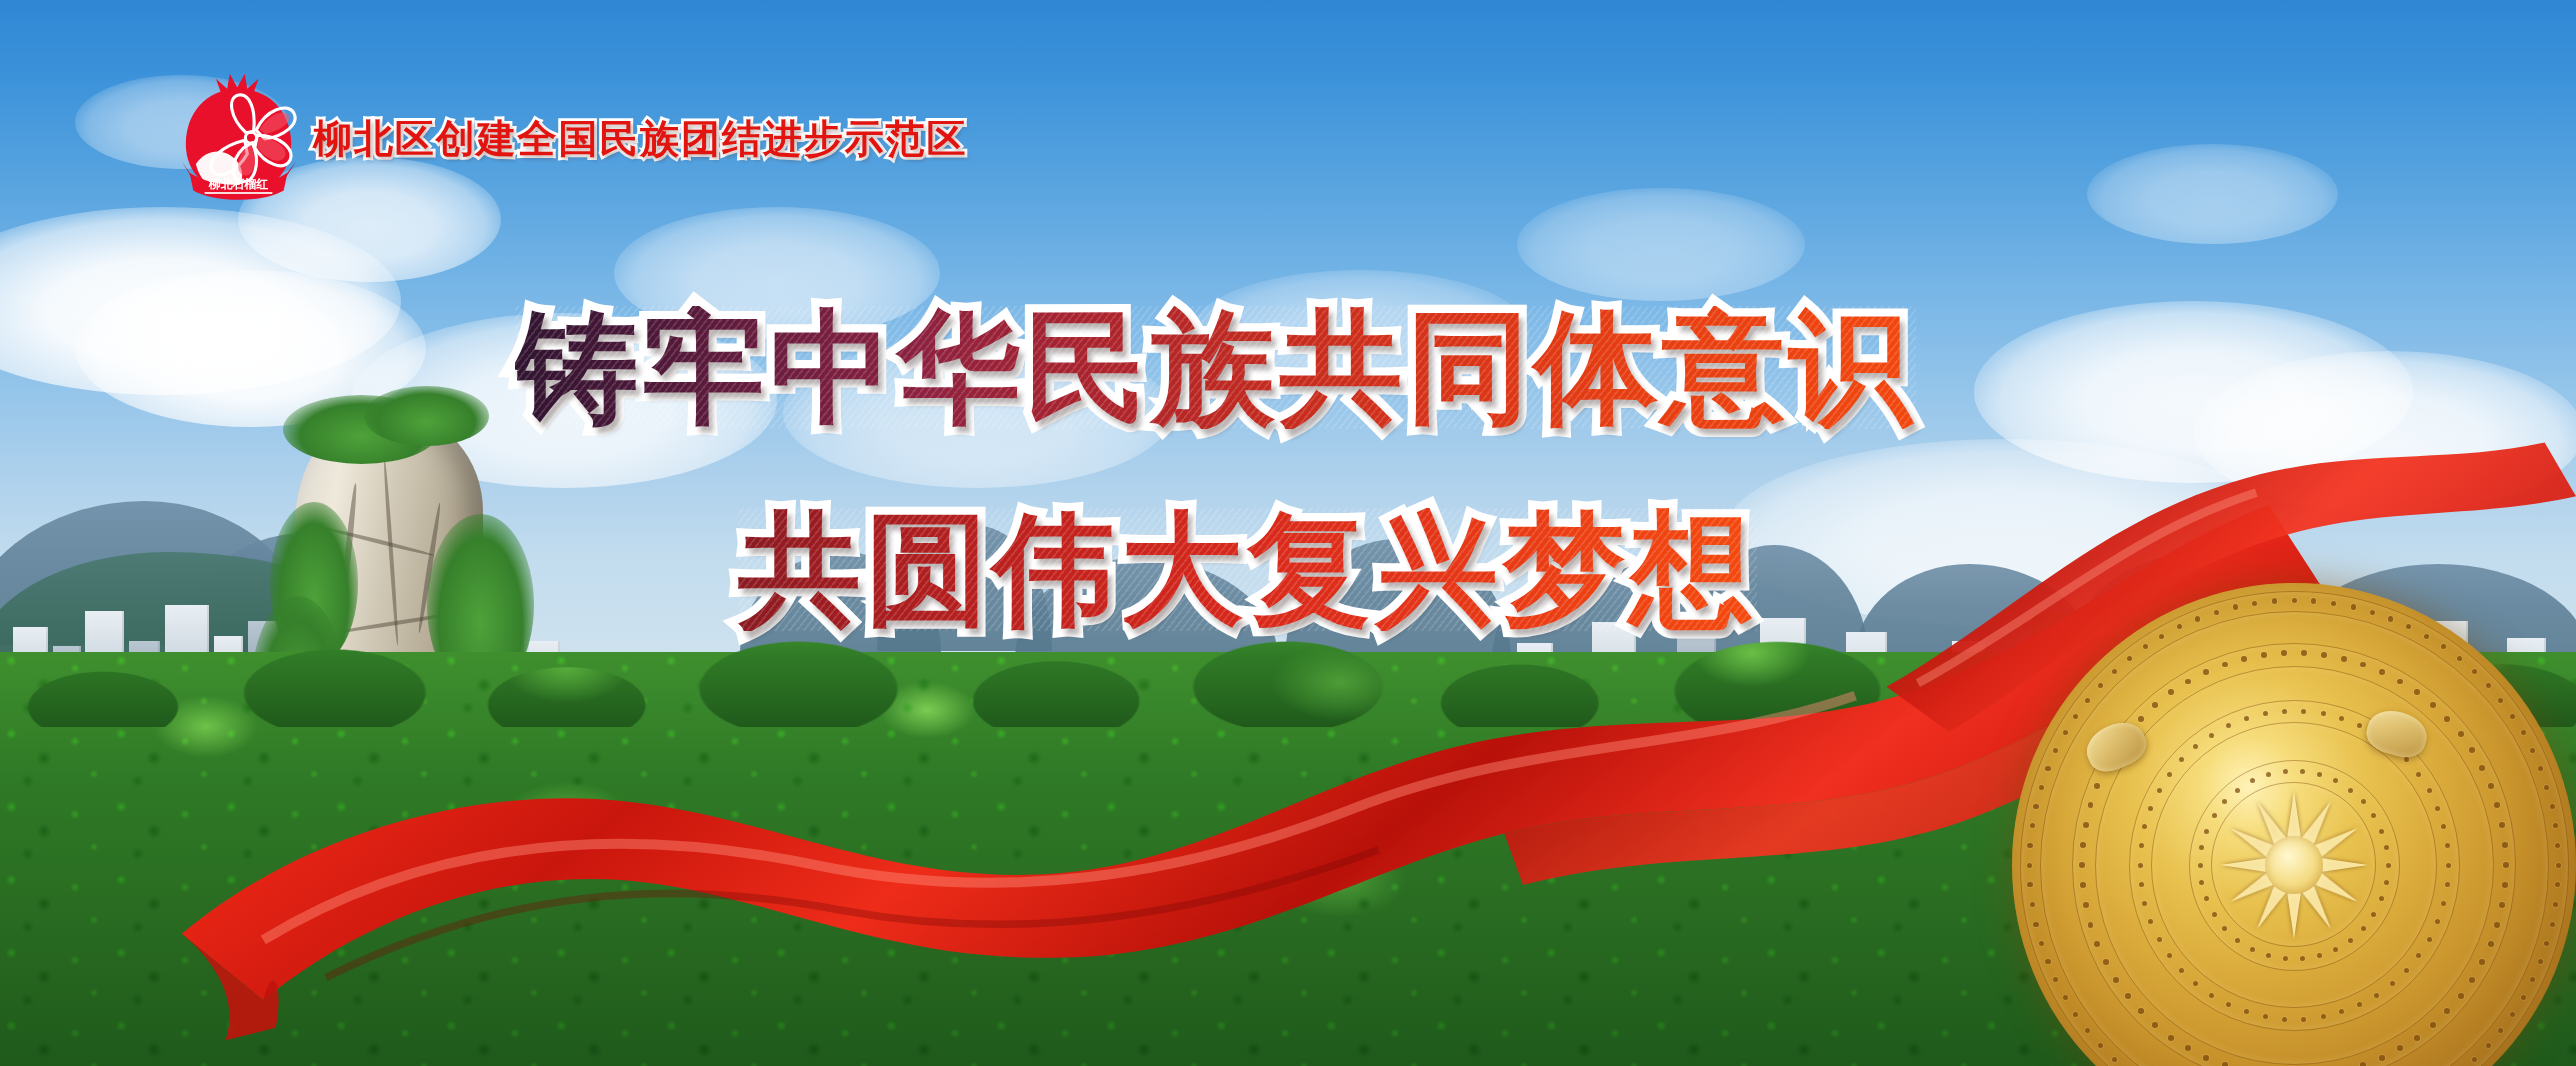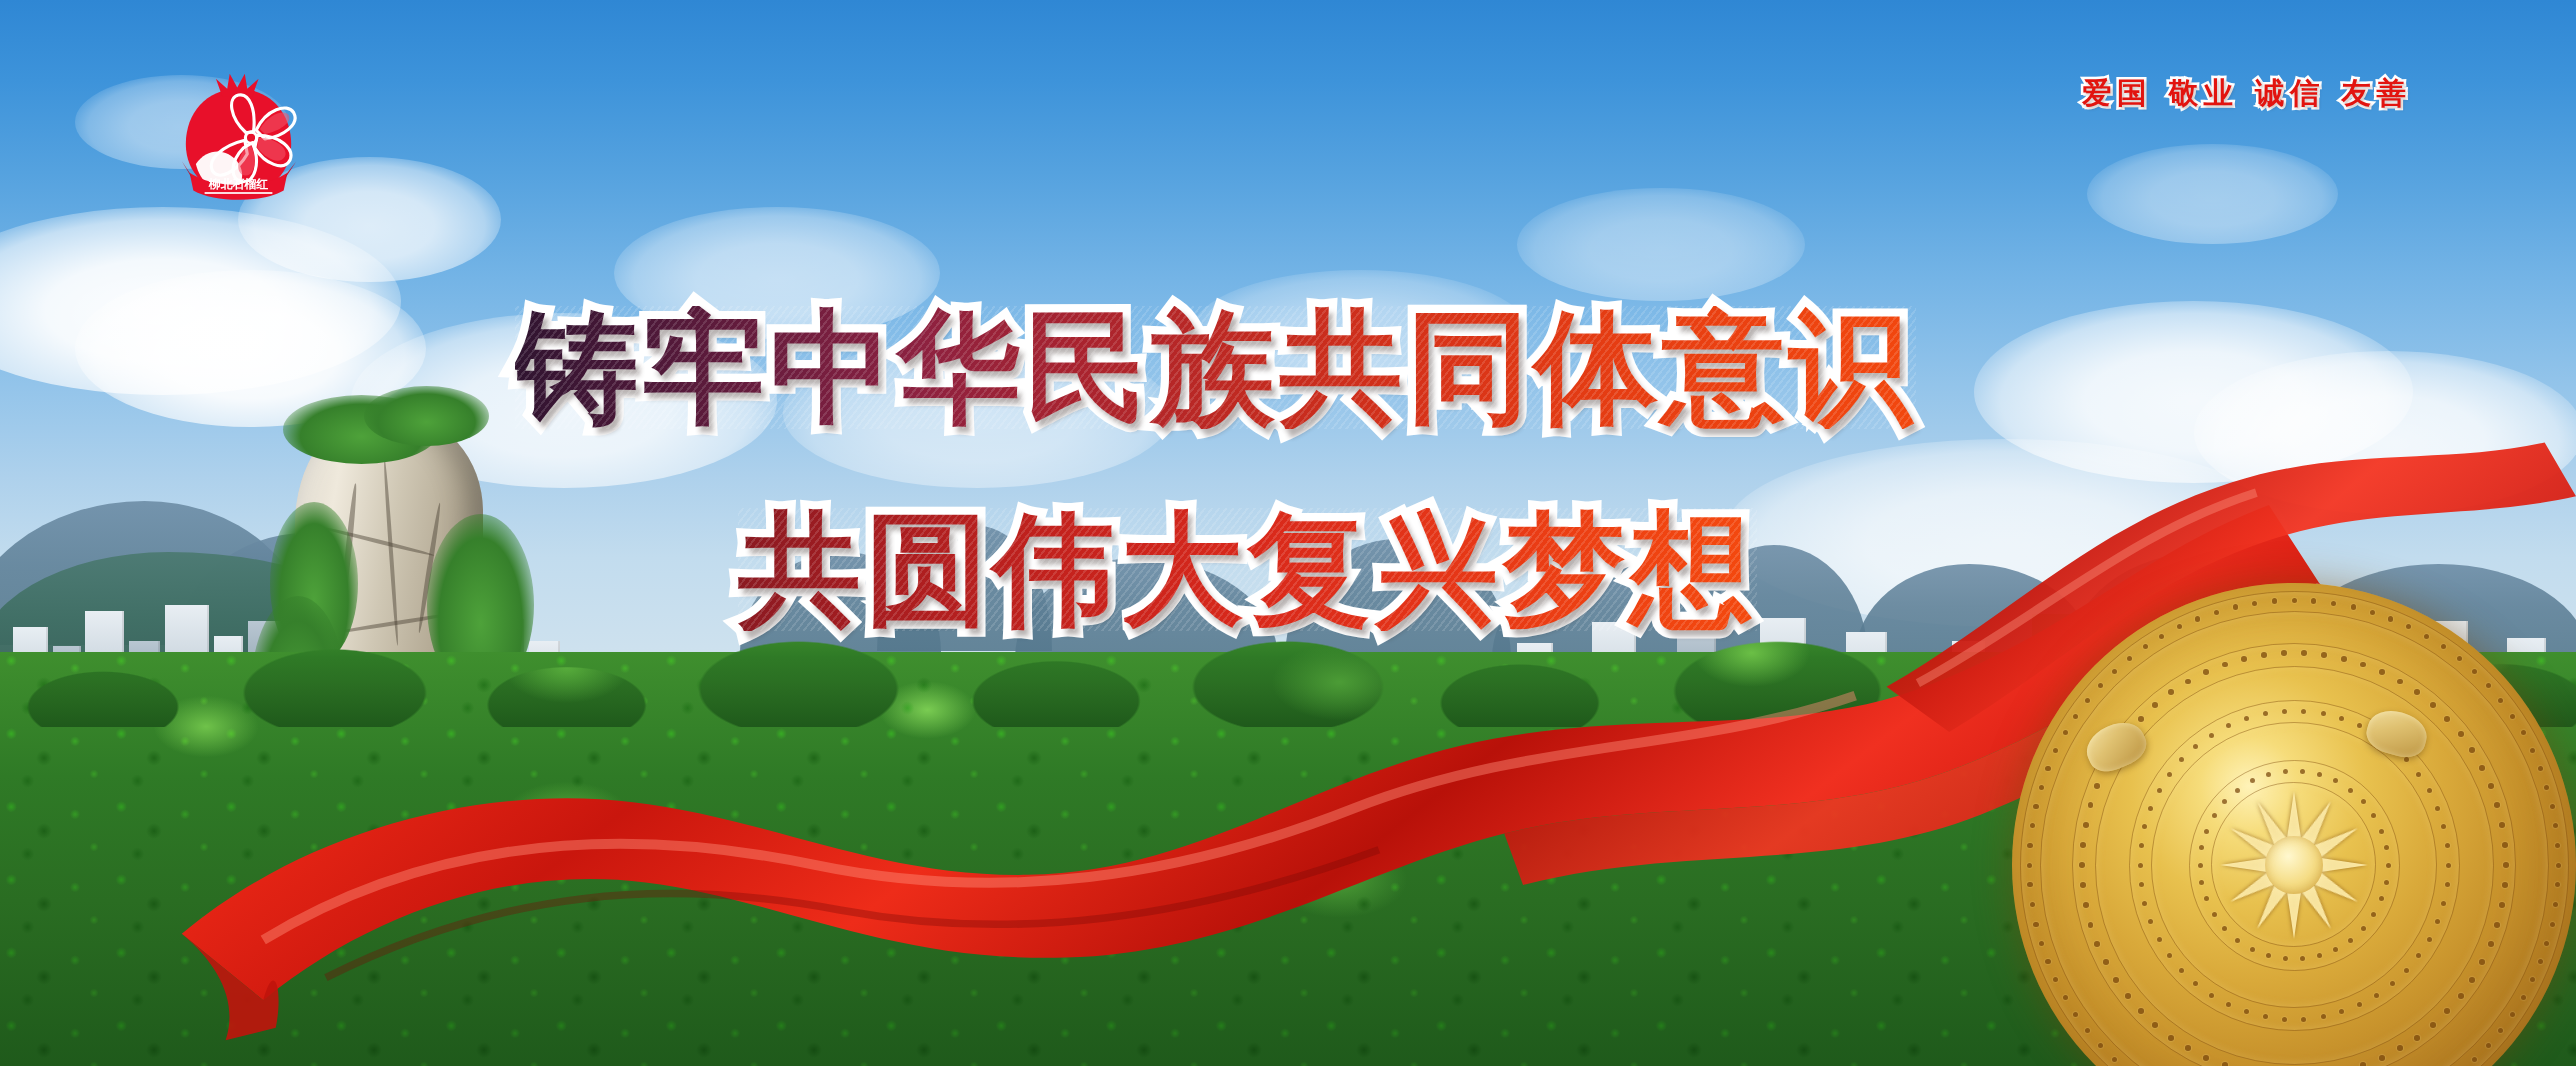--- a/index.html
+++ b/index.html
@@ -677,25 +677,23 @@
 
       <path d="M 20 164 C 58 190 138 190 176 164 L 170 192
                C 136 212 60 212 26 192 Z" fill="#e8102a"></path>
       <path d="M 20 164 L 8 146 L 26 176 Z" fill="#c50c22"></path>
       <path d="M 176 164 L 190 146 L 170 176 Z" fill="#c50c22"></path>
       <text x="98" y="188" text-anchor="middle" font-family="Liberation Sans, sans-serif" font-size="19" font-weight="bold" fill="#ffffff">柳北石榴红</text>
       <path d="M 44 196 L 152 196" stroke="#ffffff" stroke-width="3" fill="none" opacity=".85"></path>
     </svg>
   </div>
 
+  <div class="hdr-title" style="left:313px;top:112px;">柳北区创建全国民族团结进步示范区</div>
 
   <div class="values" style="left:2082px;top:74px;">
-    <div class="vline">
-      <span>爱国</span><span>敬业</span><span>诚信</span><span>友善</span>
-    </div>
   </div>
 
   <div class="hl" id="hl1" style="left:515px;top:306px;">
     <div class="under">铸牢中华民族共同体意识</div>
     <div class="over">铸牢中华民族共同体意识</div>
   </div>
 
   <div class="hl" id="hl2" style="left:738px;top:508px;">
     <div class="under">共圆伟大复兴梦想</div>
     <div class="over">共圆伟大复兴梦想</div>

